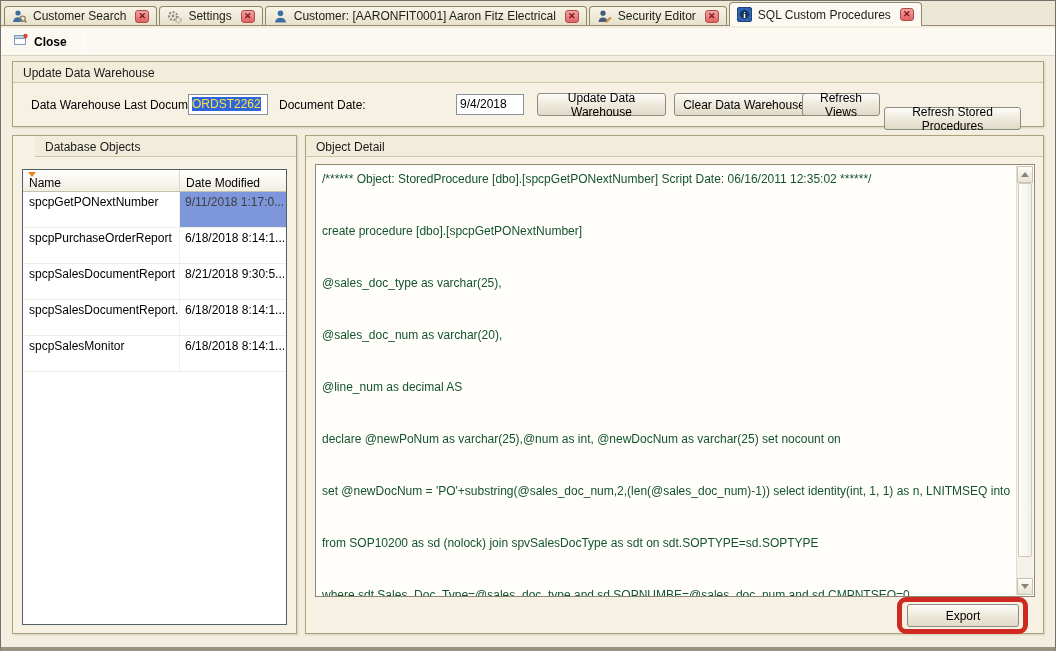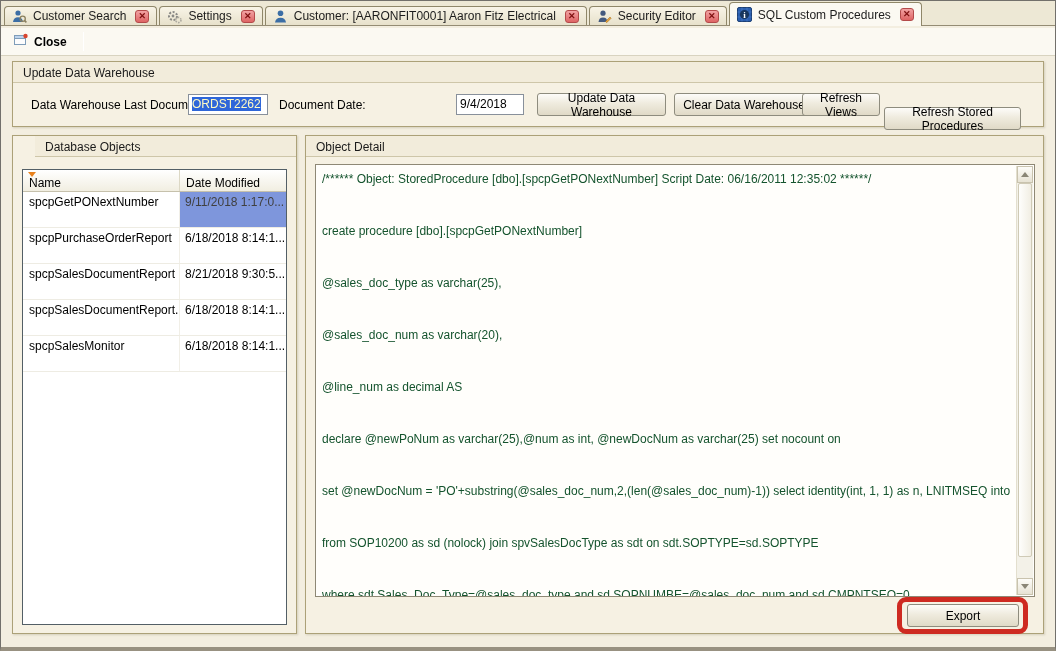--- a/index.html
+++ b/index.html
@@ -69,21 +69,21 @@
     font-size:12px; color:#1a1a1a;
     border-bottom:1px solid #CEC6A9;
     background:#F2ECDB;
   }
   
   .lbl{ position:absolute; font-size:12px; white-space:nowrap; }
   .field{
     position:absolute; background:#fff; border:1px solid #88909B;
     height:21px; padding:2px 3px; font-size:12px; white-space:nowrap; overflow:hidden;
   }
-  .field .sel{ background:#2E66D9; color:#fef9c3; }
+  .field .sel{ background:#2E66D9; color:#fde047; }
   .btn{
     position:absolute;
     background:linear-gradient(#FDFCF9,#EFEBDE 45%,#E0DAC7);
     border:1px solid #8E8C7E; border-radius:3px;
     font-size:12px; color:#000; text-align:center;
     display:flex; align-items:center; justify-content:center;
     cursor:default; font-family:"Liberation Sans",sans-serif;
   }
   
   .db-table{

